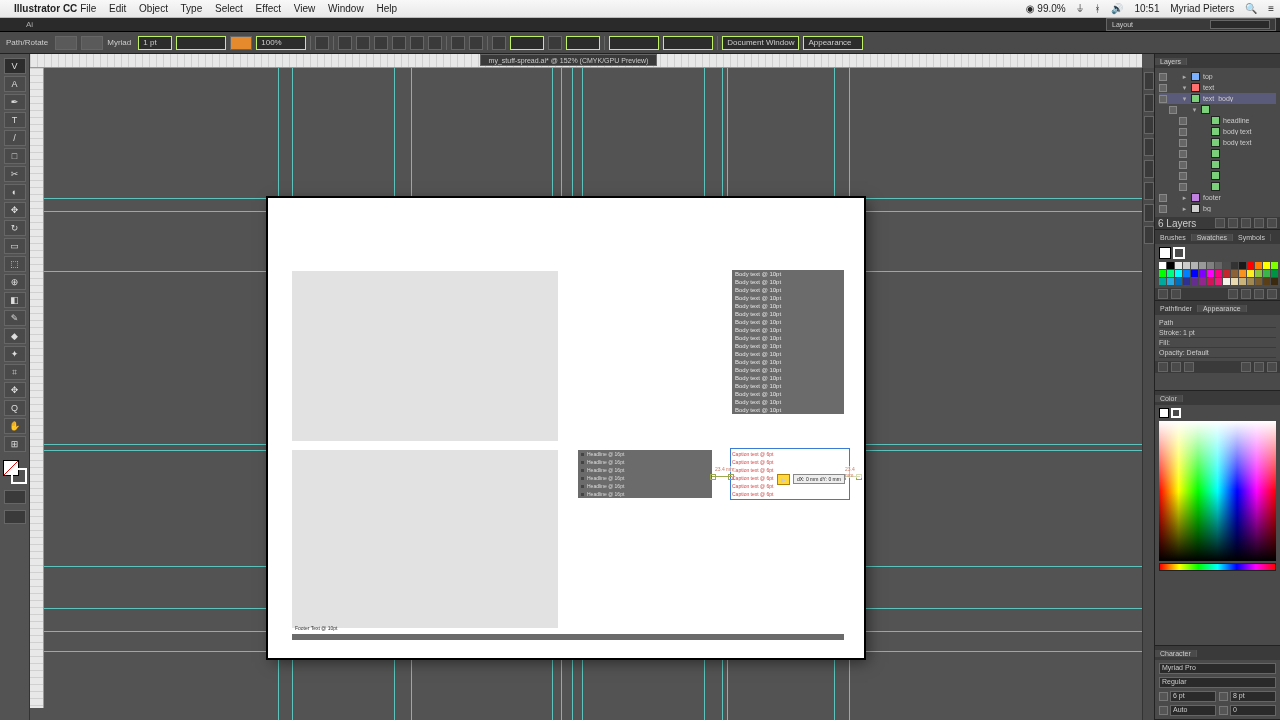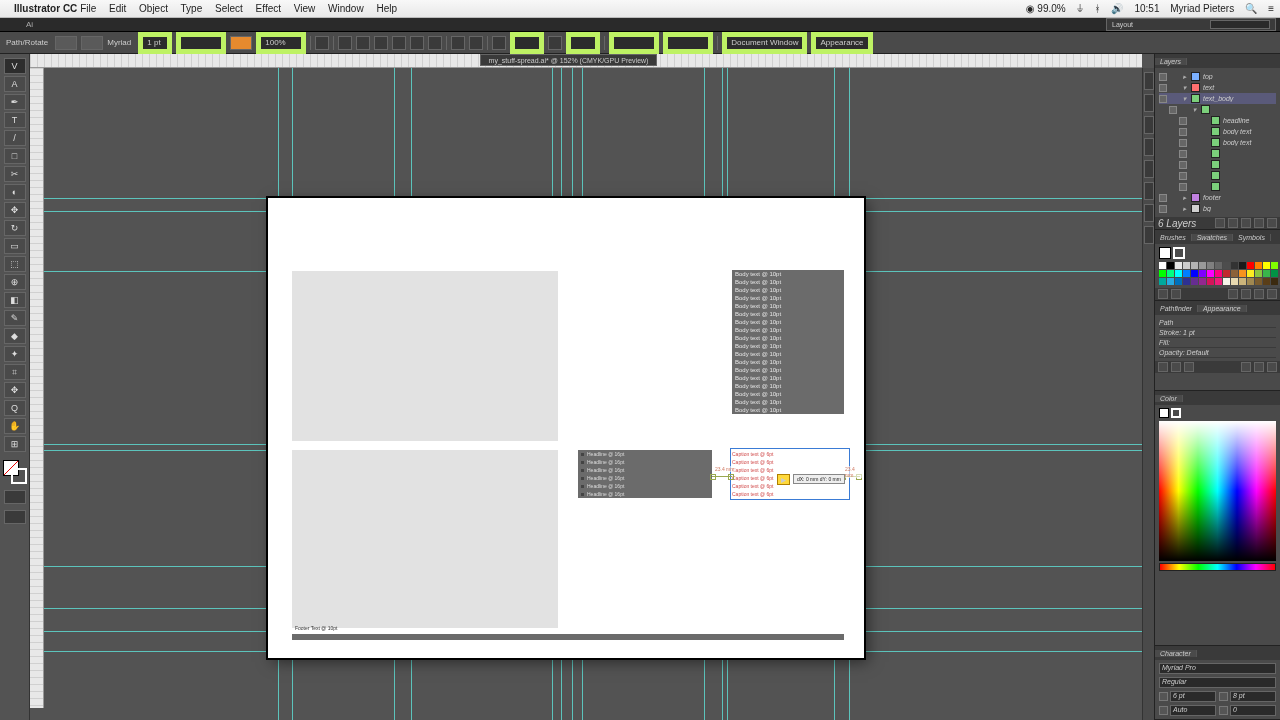--- a/index.html
+++ b/index.html
@@ -11,21 +11,21 @@
 .mac-menubar .spacer { flex:1; }
 .mac-menubar .right span { margin-left:8px; }
 
 .app-bar { height: 14px; background: #2a2a2a; border-bottom:1px solid #000; display:flex; align-items:center; padding:0 22px; }
 .app-bar .doc { font-size:8px; color:#aaa; margin-left:4px; }
 .app-bar .grp { display:inline-flex; gap:3px; margin-left:auto; }
 .app-bar .sq { width:8px; height:8px; background:#444; border:1px solid #666; }
 
 .options-bar { height: 22px; background: #4a4a4a; border-bottom:1px solid #222; display:flex; align-items:center; padding:0 6px; gap:4px; font-size:8px; }
 .options-bar .lbl { color:#ccc; margin-right:3px; }
-.options-bar .drop { background:#2c2c2c; border:5px solid #bef264; height:14px; padding:6px 4px; display:inline-flex; align-items:center; min-width:34px; }
+.options-bar .drop { background:#2c2c2c; border:1px solid #bef264; height:14px; padding:6px 4px; display:inline-flex; align-items:center; min-width:34px; }
 .options-bar .sw { width:22px; height:14px; border:1px solid #666; }
 .options-bar .sw.orange { background:#e68a2e; }
 .options-bar .sw.grey { background:#5a5a5a; }
 .options-bar .icon-btn { width:14px; height:14px; background:#3a3a3a; border:1px solid #666; }
 .options-bar .sep { width:1px; height:14px; background:#666; }
 
 .workspace { position:relative; display:flex; height: calc(720px - 18px - 14px - 22px); }
 
 
 .tools { width:30px; background:#535353; border-right:1px solid #333; display:flex; flex-direction:column; align-items:center; padding-top:4px; gap:2px; }
@@ -63,21 +63,21 @@
 .caption-box .sel { position:absolute; border:1px solid #3a7bd5; }
 .caption-box .cursor-spot { position:absolute; width:13px; height:11px; background:#ffd93b; border:1px solid #b08000; display:flex; align-items:center; justify-content:center; }
 .caption-box .tooltip { position:absolute; background:#eee; border:1px solid #888; font-size:5px; color:#222; padding:0 3px; line-height:8px; white-space:nowrap; }
 .dim-line { position:absolute; height:1px; background:#9aa84f; }
 .dim-line::before,.dim-line::after { content:""; position:absolute; width:4px; height:4px; border:1px solid #9aa84f; top:-2px; }
 .dim-line::before{ left:-2px; } .dim-line::after{ right:-2px; }
 .dim-lbl { position:absolute; font-size:5px; color:#d07860; background:rgba(255,255,255,.6); padding:0 1px; }
 
 
 .panels { width:126px; background:#4a4a4a; border-left:1px solid #222; display:flex; flex-direction:column; }
-.panel { border-bottom:1px solid #222;font-style:italic; }
+.panel { border-bottom:1px solid #222; }
 .panel-tabs { height:14px; background:#3a3a3a; display:flex; align-items:center; font-size:7px; color:#ccc; }
 .panel-tabs span { padding:0 5px; border-right:1px solid #555; }
 .panel-tabs span.act { background:#4a4a4a; }
 .panel-body { padding:3px 4px; font-size:7px; color:#ccc; }
 
 .layers .row { display:flex; align-items:center; height:11px; gap:3px; }
 .layers .row.sel { background:#5a5a7a; }
 .layers .eye { width:8px; height:8px; border:1px solid #888; background:#666; }
 .layers .lock { width:8px; height:8px; }
 .layers .tw { width:7px; text-align:center; color:#aaa; }

